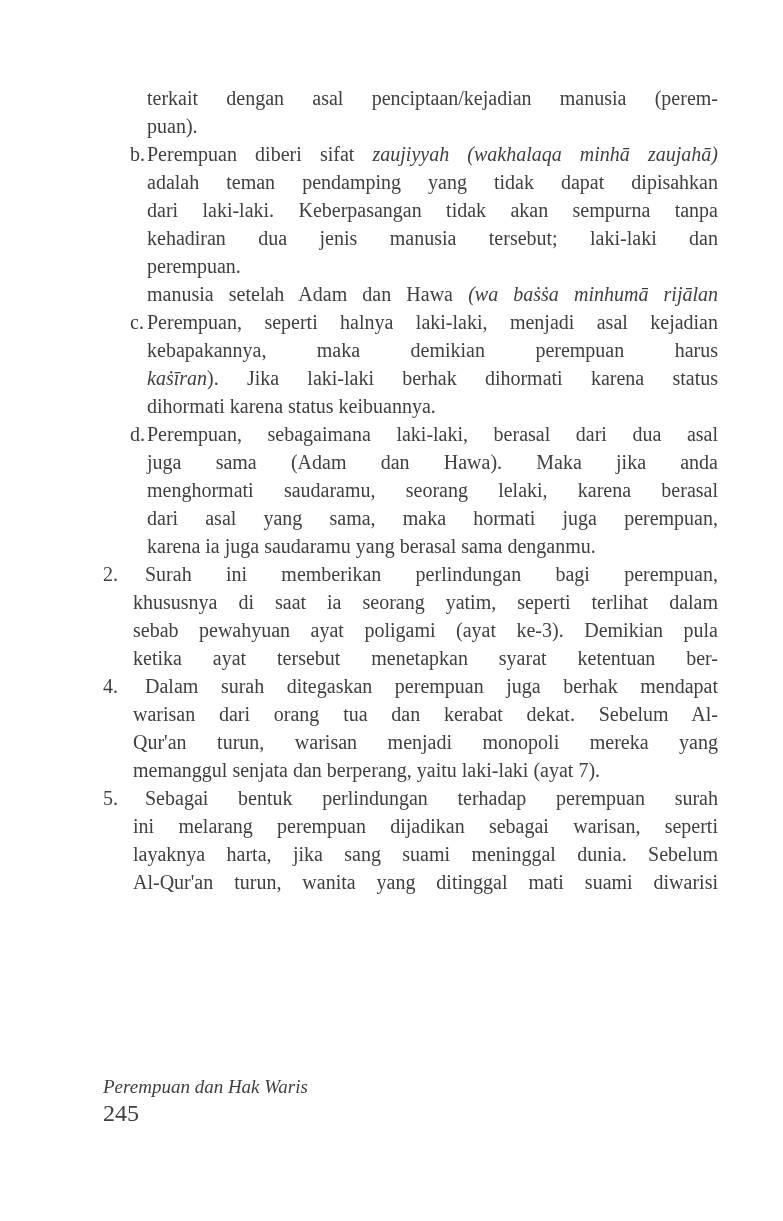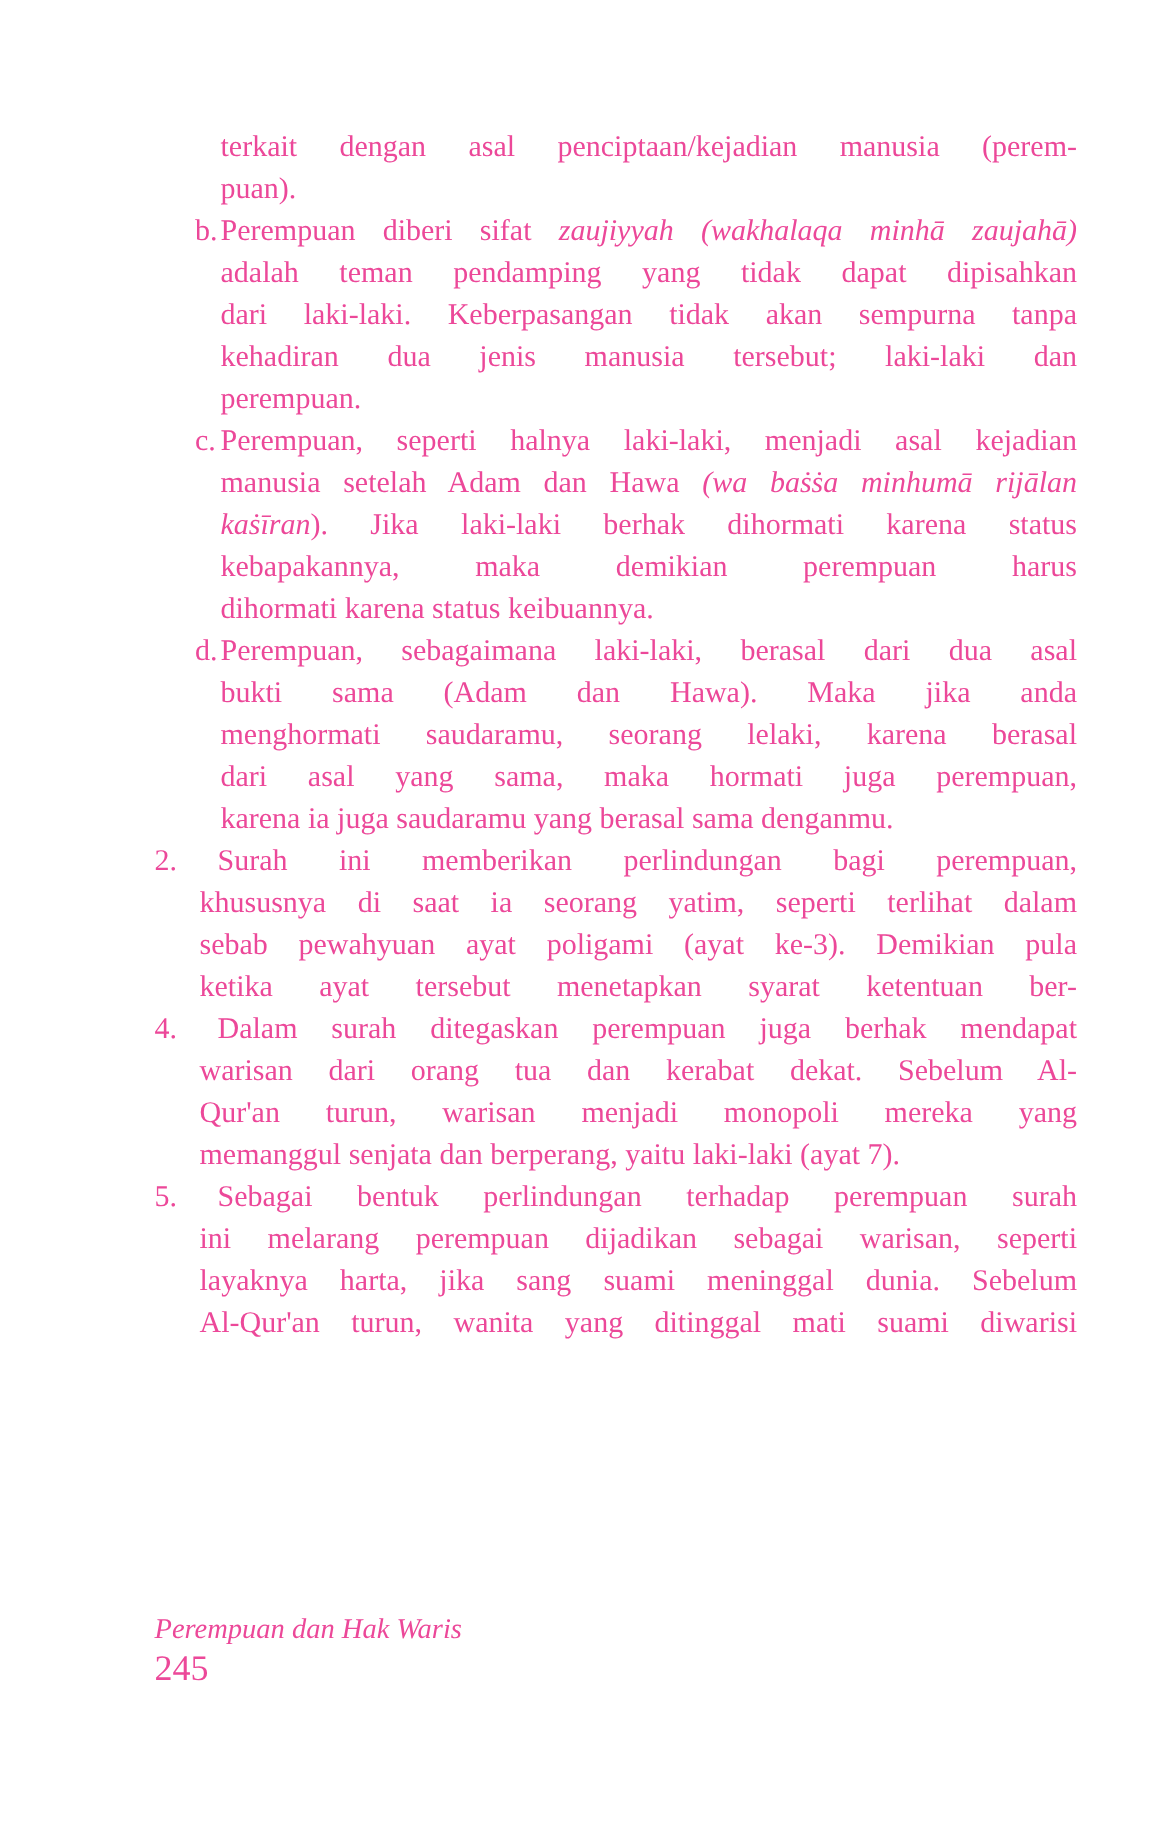--- a/index.html
+++ b/index.html
@@ -6,21 +6,21 @@
   body {
     width: 783px; height: 1221px;
     background: #ffffff;
     font-family: "Liberation Serif", serif;
     position: relative;
     overflow: hidden;
   }
   .page {
     position: absolute; inset: 0;
     background: #ffffff;
-    color: #ec4899;
+    color: #404040;
   }
   .text-block {
     position: absolute;
     left: 103px; top: 84px; width: 615px;
   }
   .line {
     font-size: 20px;
     line-height: 28px;
     text-align: justify;
     text-align-last: justify;
@@ -56,29 +56,29 @@
         <div class="line end"><span class="seg">puan).</span></div>
       </div>
       <div class="item lettered">
         <div class="line full first"><span class="marker">b.</span><span class="seg">Perempuan diberi sifat </span><em class="seg">zaujiyyah (wakhalaqa minhā zaujahā)</em></div>
         <div class="line full"><span class="seg">adalah teman pendamping yang tidak dapat dipisahkan</span></div>
         <div class="line full"><span class="seg">dari laki-laki. Keberpasangan tidak akan sempurna tanpa</span></div>
         <div class="line full"><span class="seg">kehadiran dua jenis manusia tersebut; laki-laki dan</span></div>
         <div class="line end"><span class="seg">perempuan.</span></div>
       </div>
       <div class="item lettered">
+        <div class="line full"><span class="seg">manusia setelah Adam dan Hawa </span><em class="seg">(wa baṡṡa minhumā rijālan</em></div>
         <div class="line full first"><span class="marker">c.</span><span class="seg">Perempuan, seperti halnya laki-laki, menjadi asal kejadian</span></div>
-        <div class="line full"><span class="seg">manusia setelah Adam dan Hawa </span><em class="seg">(wa baṡṡa minhumā rijālan</em></div>
+        <div class="line full"><span class="seg">kebapakannya, maka demikian perempuan harus</span></div>
         <div class="line full"><em class="seg">kaṡīran</em><span class="seg">). Jika laki-laki berhak dihormati karena status</span></div>
-        <div class="line full"><span class="seg">kebapakannya, maka demikian perempuan harus</span></div>
         <div class="line end"><span class="seg">dihormati karena status keibuannya.</span></div>
       </div>
       <div class="item lettered">
         <div class="line full first"><span class="marker">d.</span><span class="seg">Perempuan, sebagaimana laki-laki, berasal dari dua asal</span></div>
-        <div class="line full"><span class="seg">bukti sama (Adam dan Hawa). Maka jika anda</span></div>
+        <div class="line full"><span class="seg">juga sama (Adam dan Hawa). Maka jika anda</span></div>
         <div class="line full"><span class="seg">menghormati saudaramu, seorang lelaki, karena berasal</span></div>
         <div class="line full"><span class="seg">dari asal yang sama, maka hormati juga perempuan,</span></div>
         <div class="line end"><span class="seg">karena ia juga saudaramu yang berasal sama denganmu.</span></div>
       </div>
       <div class="item numbered">
         <div class="line full first"><span class="marker">2.</span><span class="seg">Surah ini memberikan perlindungan bagi perempuan,</span></div>
         <div class="line full"><span class="seg">khususnya di saat ia seorang yatim, seperti terlihat dalam</span></div>
         <div class="line full"><span class="seg">sebab pewahyuan ayat poligami (ayat ke-3). Demikian pula</span></div>
         <div class="line full"><span class="seg">ketika ayat tersebut menetapkan syarat ketentuan ber-</span></div>
       </div>

